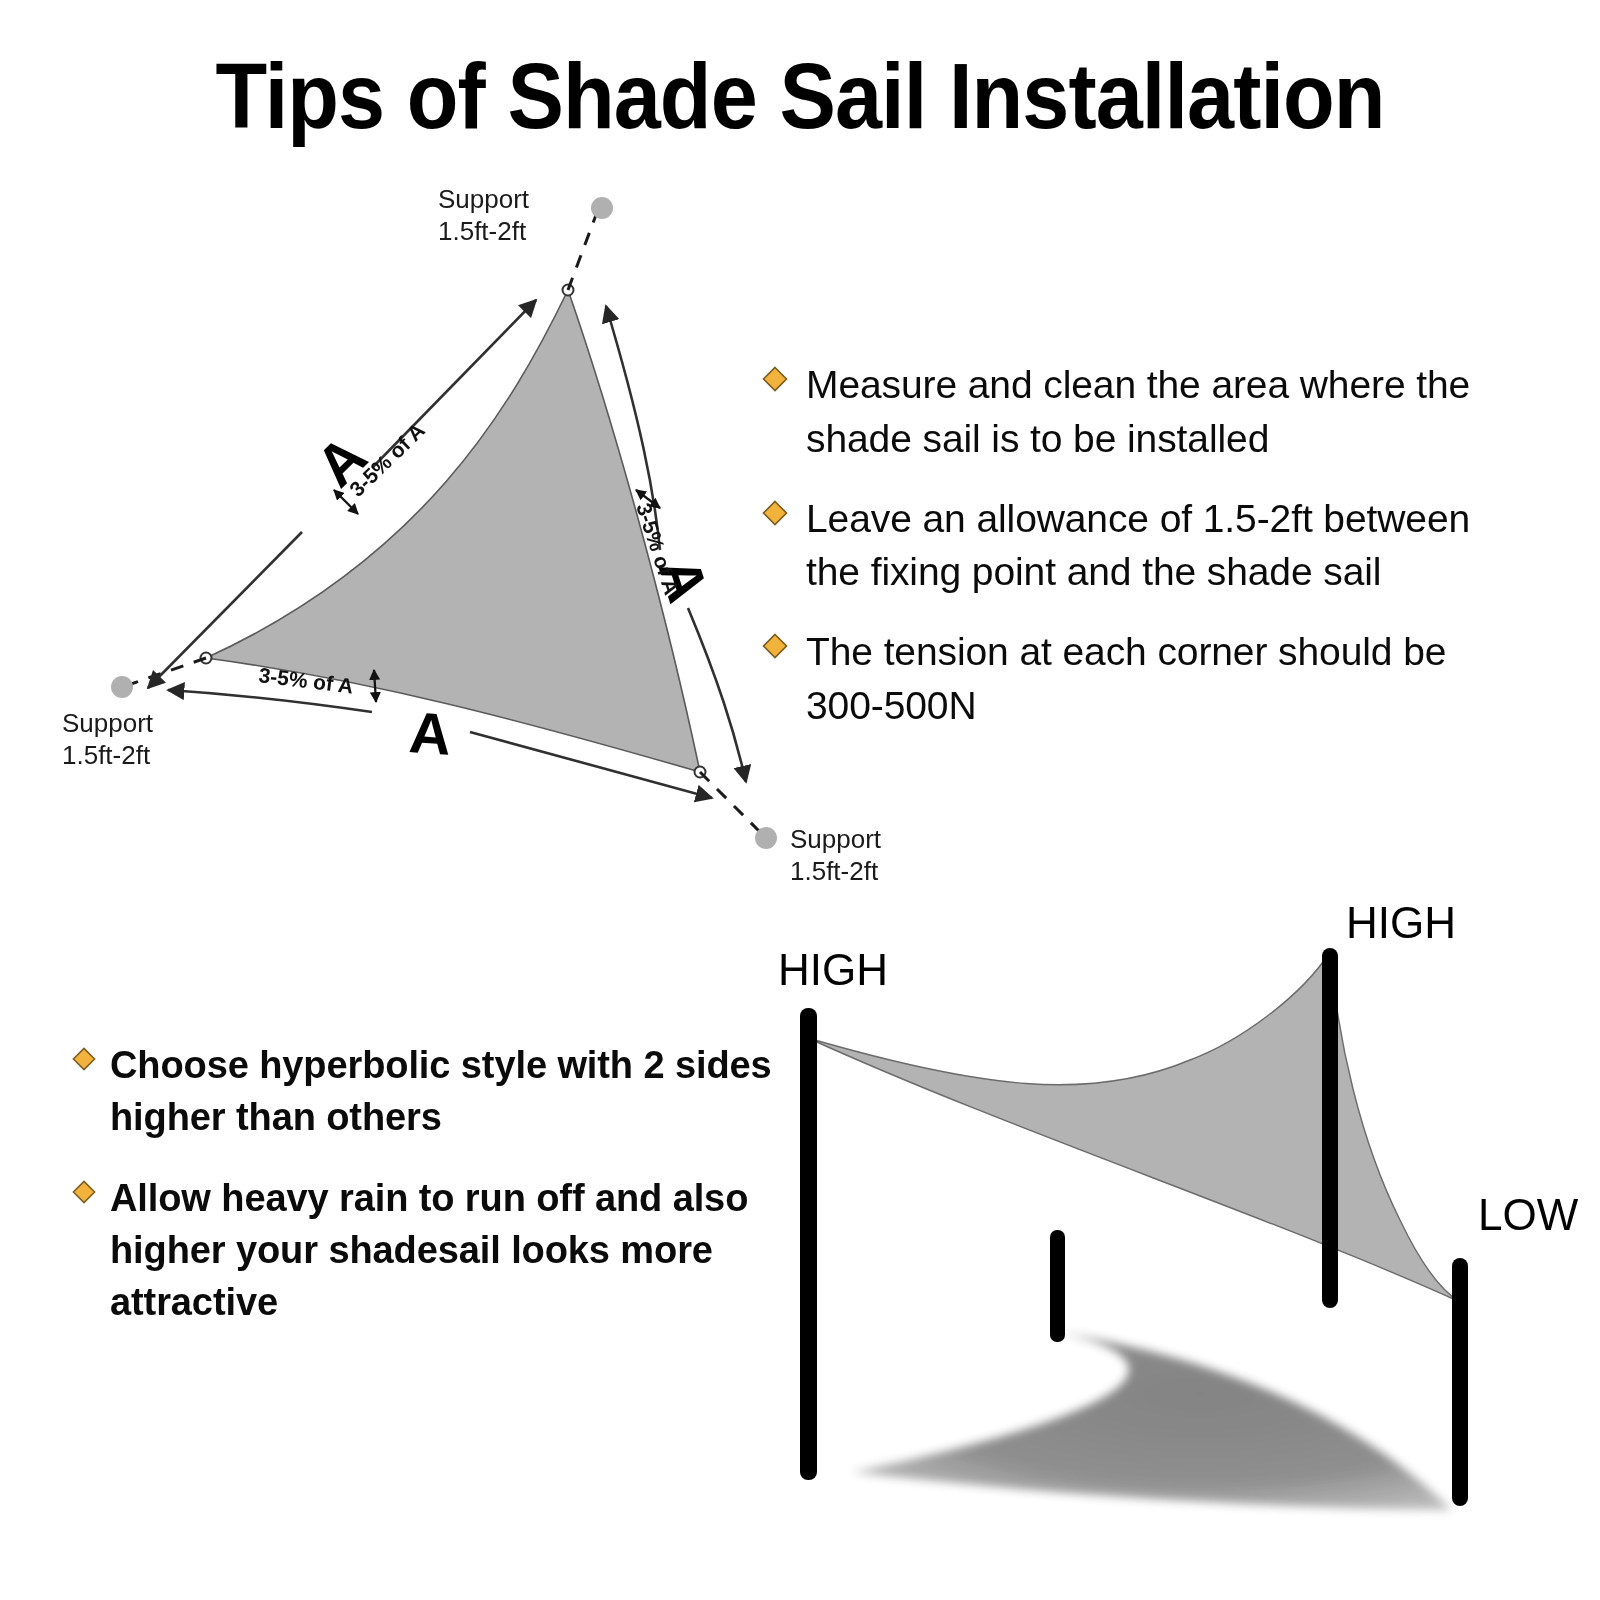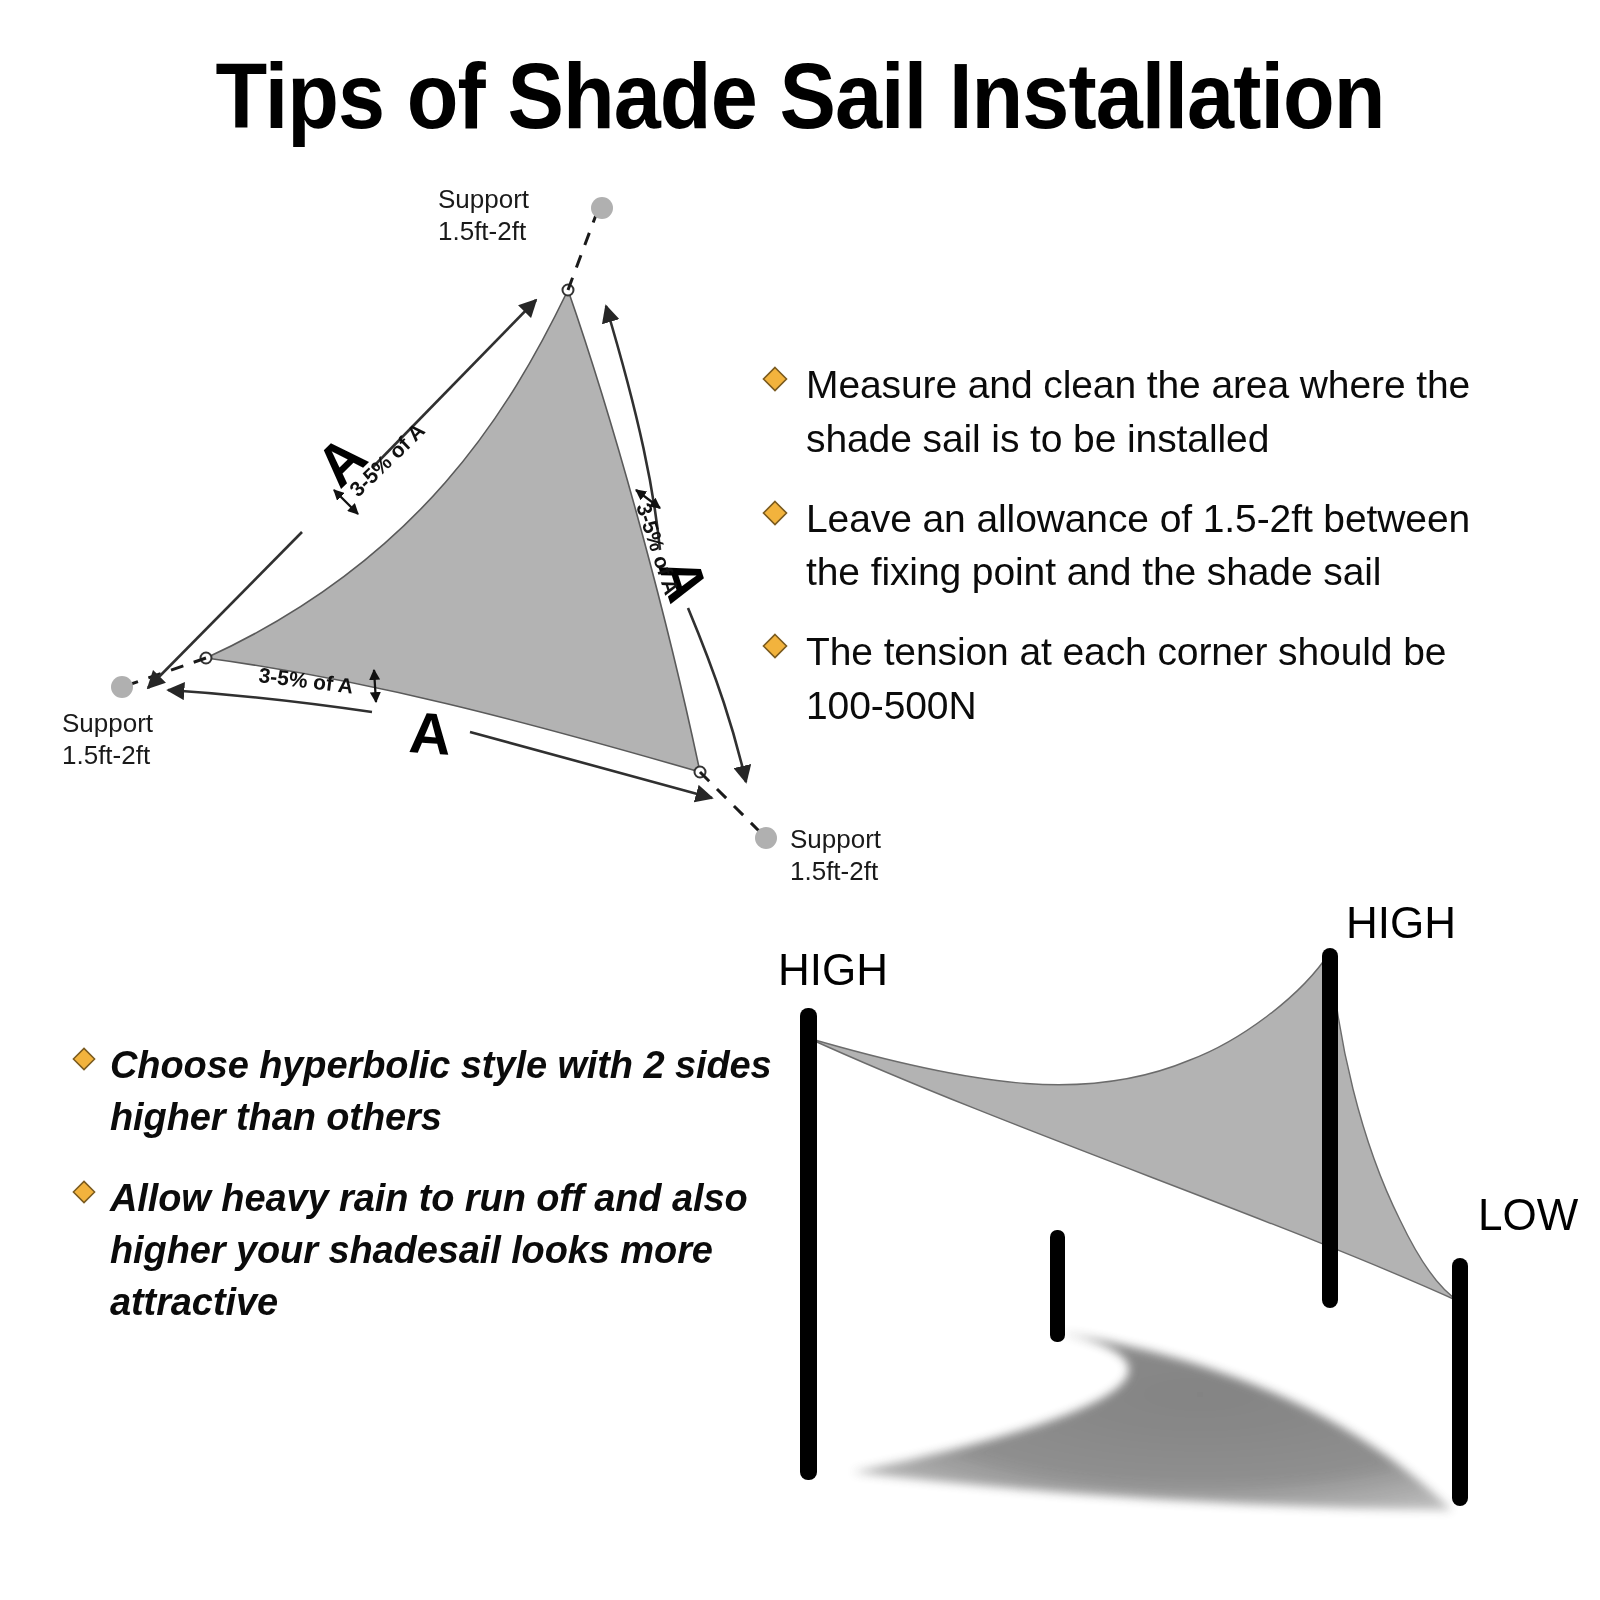--- a/index.html
+++ b/index.html
@@ -67,21 +67,20 @@
     width: 710px;
   }
 
   .bullet-item {
     display: flex;
     align-items: flex-start;
     margin-bottom: 26px;
   }
   #tips-list-bottom .bullet-item {
     margin-bottom: 30px;
-    font-style: italic;
   }
 
   .bullet-diamond {
     flex: 0 0 auto;
     width: 26px;
     height: 26px;
     margin-top: 8px;
     margin-right: 18px;
   }
   #tips-list-bottom .bullet-diamond {
@@ -203,21 +202,21 @@
     <svg class="bullet-diamond" viewBox="0 0 26 26">
       <polygon points="13,1.5 24.5,13 13,24.5 1.5,13" fill="#f2b33d" stroke="#7a5a1e" stroke-width="1.6"></polygon>
     </svg>
     <div class="bullet-text">Leave an allowance of 1.5-2ft between the fixing point and the shade sail</div>
   </div>
 
   <div class="bullet-item">
     <svg class="bullet-diamond" viewBox="0 0 26 26">
       <polygon points="13,1.5 24.5,13 13,24.5 1.5,13" fill="#f2b33d" stroke="#7a5a1e" stroke-width="1.6"></polygon>
     </svg>
-    <div class="bullet-text">The tension at each corner should be 100-500N</div>
+    <div class="bullet-text">The tension at each corner should be 300-500N</div>
   </div>
 </div>
 
 <div id="tips-list-bottom" class="bullet-list">
 
   <div class="bullet-item">
     <svg class="bullet-diamond" viewBox="0 0 26 26">
       <polygon points="13,1.5 24.5,13 13,24.5 1.5,13" fill="#f2b33d" stroke="#7a5a1e" stroke-width="1.6"></polygon>
     </svg>
     <div class="bullet-text">Choose hyperbolic style with 2 sides higher than others</div>

